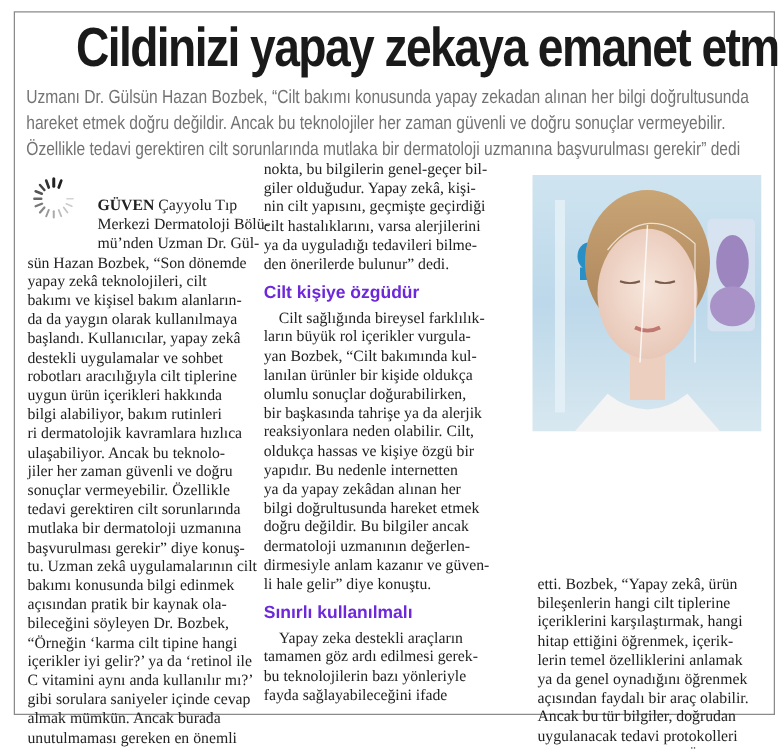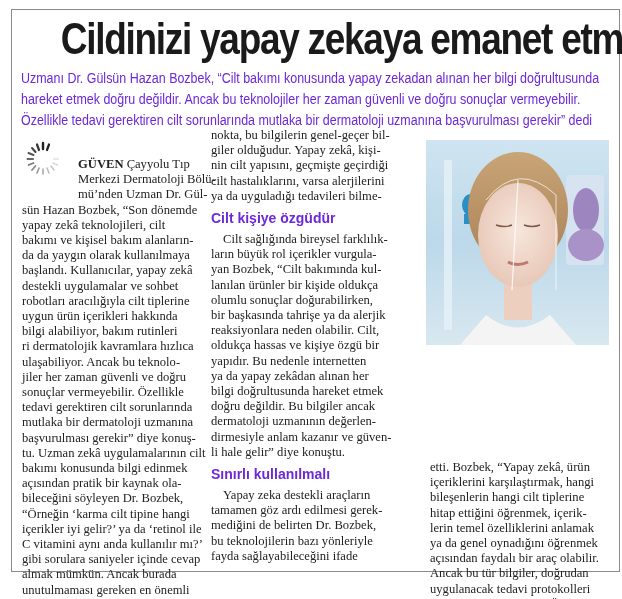--- a/index.html
+++ b/index.html
@@ -11,21 +11,21 @@
     .headline {
       position: absolute; left: 0; top: 4px; width: 609px; text-align: center;
       font-family: "Liberation Sans", sans-serif; font-weight: bold;
       font-size: 44px; line-height: 50px; color: #1a1a1a;
       letter-spacing: -1.5px; transform: scaleX(0.84); transform-origin: center top;
       white-space: nowrap;
     }
     .deck {
       position: absolute; left: 0; top: 57px; width: 609px;
       font-family: "Liberation Sans", sans-serif; font-size: 15.2px; line-height: 21px;
-      color: #6d28d9; white-space: nowrap;
+      color: #737373; white-space: nowrap;
     }
     .deck .line { display: block; transform: scaleX(0.82); transform-origin: left top; padding-left: 11px; }
     .col {
       position: absolute; top: 128px;
       font-family: "Liberation Serif", serif; font-size: 12.6px; line-height: 15.2px;
       color: #222; white-space: nowrap;
     }
     .col .l { display: block; }
     .col1 { left: 22px; width: 178px; margin-top: 29px; }
     .col2 { left: 211px; width: 178px; }
@@ -105,40 +105,40 @@
   <span class="l">almak mümkün. Ancak burada</span>
   <span class="l">unutulmaması gereken en önemli</span>
 </div>
 
 <div class="col col2">
   <span class="l">nokta, bu bilgilerin genel-geçer bil-</span>
   <span class="l">giler olduğudur. Yapay zekâ, kişi-</span>
   <span class="l">nin cilt yapısını, geçmişte geçirdiği</span>
   <span class="l">cilt hastalıklarını, varsa alerjilerini</span>
   <span class="l">ya da uyguladığı tedavileri bilme-</span>
+  <span class="l">den önerilerde bulunur” dedi.</span>
   <span class="subhead">Cilt kişiye özgüdür</span>
   <span class="l para-indent">Cilt sağlığında bireysel farklılık-</span>
   <span class="l">ların büyük rol içerikler vurgula-</span>
   <span class="l">yan Bozbek, “Cilt bakımında kul-</span>
   <span class="l">lanılan ürünler bir kişide oldukça</span>
   <span class="l">olumlu sonuçlar doğurabilirken,</span>
   <span class="l">bir başkasında tahrişe ya da alerjik</span>
   <span class="l">reaksiyonlara neden olabilir. Cilt,</span>
   <span class="l">oldukça hassas ve kişiye özgü bir</span>
   <span class="l">yapıdır. Bu nedenle internetten</span>
   <span class="l">ya da yapay zekâdan alınan her</span>
   <span class="l">bilgi doğrultusunda hareket etmek</span>
   <span class="l">doğru değildir. Bu bilgiler ancak</span>
   <span class="l">dermatoloji uzmanının değerlen-</span>
   <span class="l">dirmesiyle anlam kazanır ve güven-</span>
   <span class="l">li hale gelir” diye konuştu.</span>
   <span class="subhead">Sınırlı kullanılmalı</span>
   <span class="l para-indent">Yapay zeka destekli araçların</span>
   <span class="l">tamamen göz ardı edilmesi gerek-</span>
-  <span class="l">mediğini de belirten Dr. Bozbek,</span>
   <span class="l">bu teknolojilerin bazı yönleriyle</span>
   <span class="l">fayda sağlayabileceğini ifade</span>
 </div>
 
 <div class="photo">
   <svg width="183" height="205" viewBox="0 0 183 205">
     <defs>
       <radialGradient id="skin" cx="50%" cy="45%" r="55%">
         <stop offset="0%" stop-color="#f7e6dc"></stop>
         <stop offset="100%" stop-color="#e8c8b8"></stop>
@@ -161,22 +161,22 @@
     <path d="M70 85 Q78 88 86 85" stroke="#7a5a48" stroke-width="1.5" fill="none"></path>
     <path d="M98 85 Q106 88 114 85" stroke="#7a5a48" stroke-width="1.5" fill="none"></path>
     <path d="M82 122 Q92 127 102 122" stroke="#c07870" stroke-width="3" fill="none"></path>
     <path d="M92 40 L86 150" stroke="#ffffff" stroke-width="1.2" opacity="0.8"></path>
     <path d="M60 60 Q92 20 130 55 L130 150" stroke="#ffffff" stroke-width="1" fill="none" opacity="0.7"></path>
   </svg>
 </div>
 
 <div class="col col3">
   <span class="l">etti. Bozbek, “Yapay zekâ, ürün</span>
+  <span class="l">bileşenlerin hangi cilt tiplerine</span>
   <span class="l">içeriklerini karşılaştırmak, hangi</span>
-  <span class="l">bileşenlerin hangi cilt tiplerine</span>
   <span class="l">hitap ettiğini öğrenmek, içerik-</span>
   <span class="l">lerin temel özelliklerini anlamak</span>
   <span class="l">ya da genel oynadığını öğrenmek</span>
   <span class="l">açısından faydalı bir araç olabilir.</span>
   <span class="l">Ancak bu tür bilgiler, doğrudan</span>
   <span class="l">uygulanacak tedavi protokolleri</span>
   <span class="l">gibi düşünülmemelidir. Özellikle</span>
 
 </div>
 

